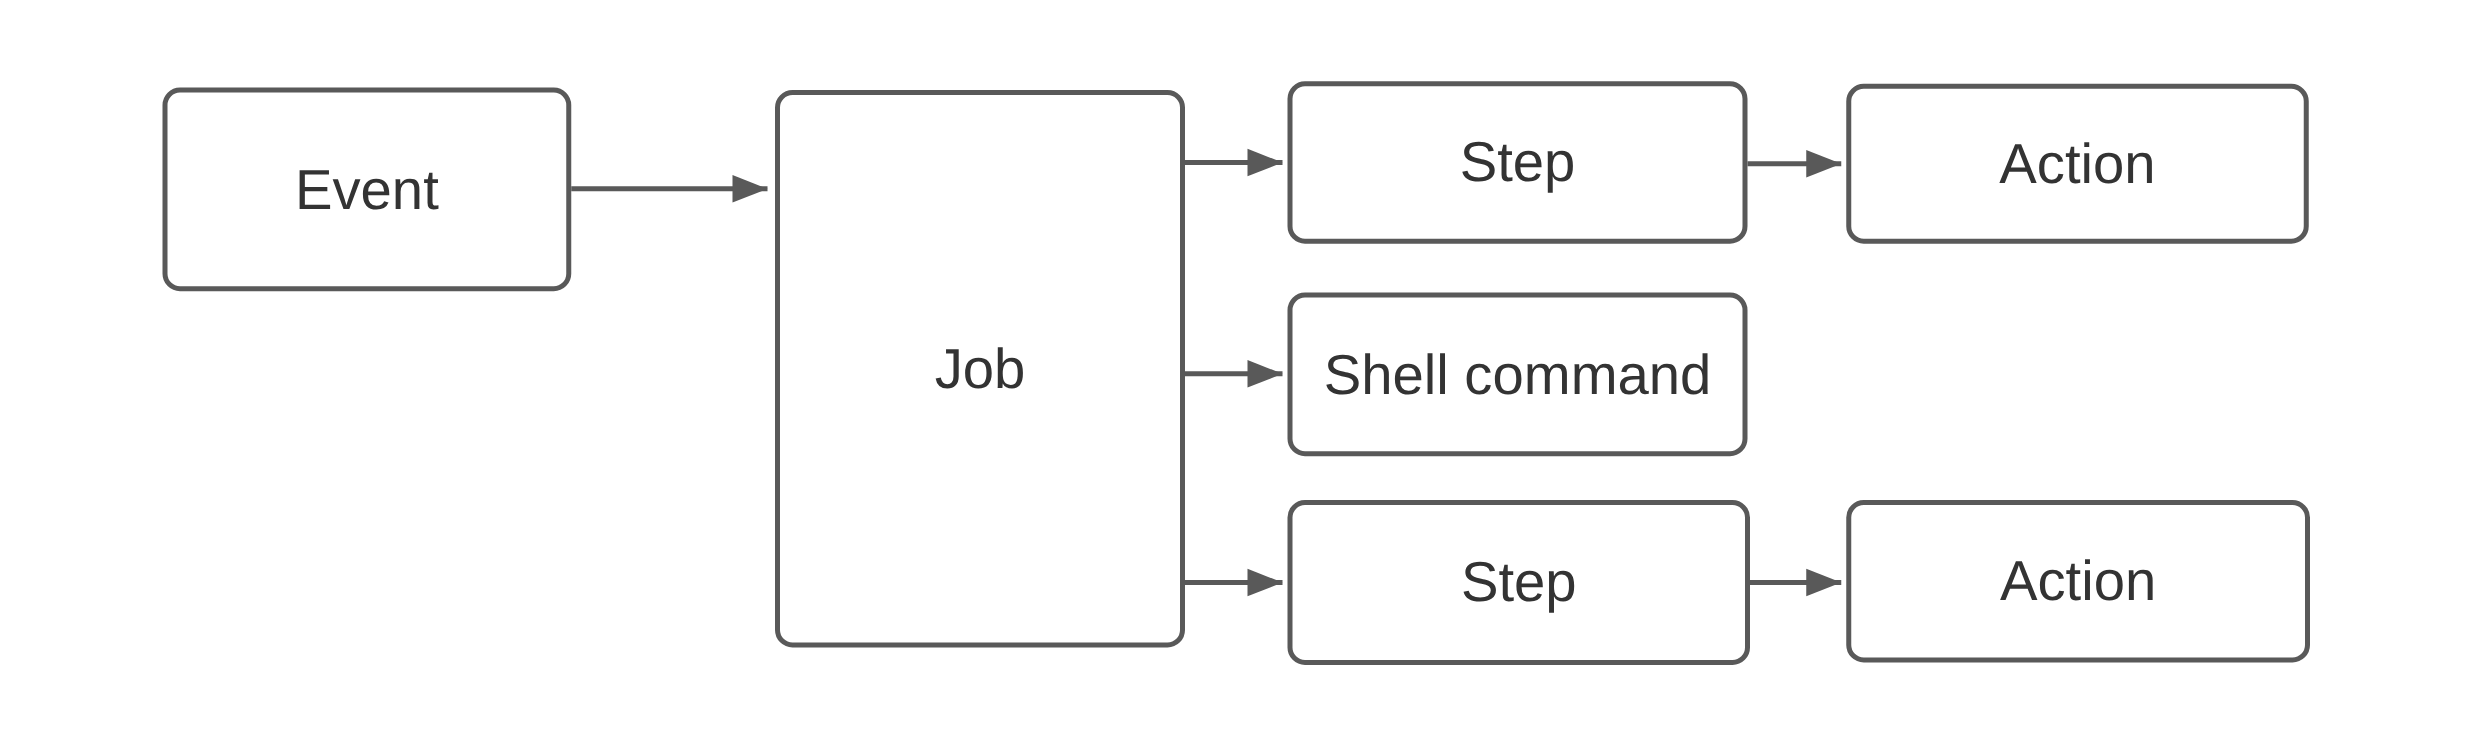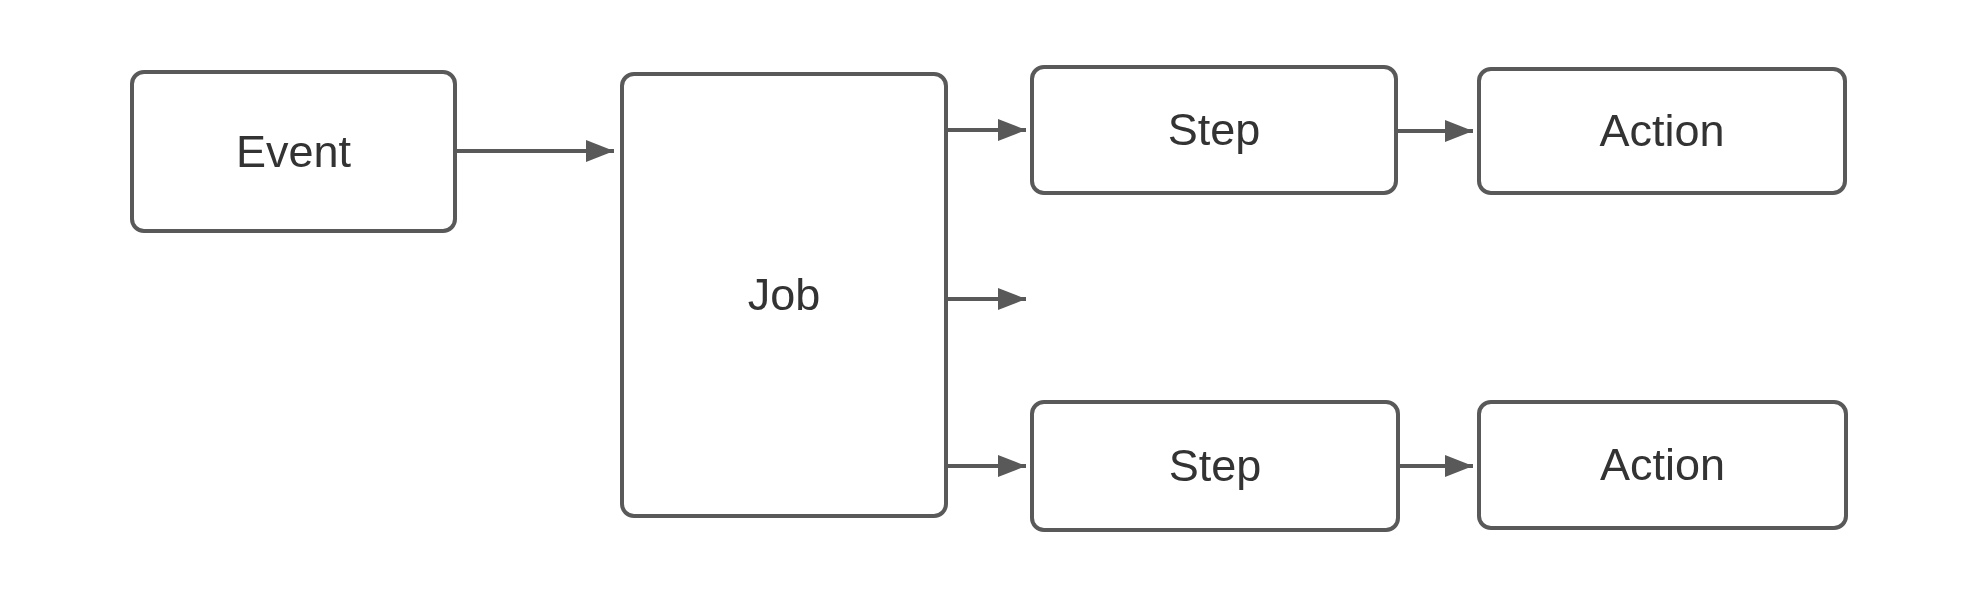--- a/index.html
+++ b/index.html
@@ -80,20 +80,23 @@
   </div>
 
   <div class="node node-job">
     <span>Job</span>
   </div>
 
   <div class="node node-step-top">
     <span>Step</span>
   </div>
 
+  <div class="node node-shell-command">
+    <span>Shell command</span>
+  </div>
 
   <div class="node node-step-bottom">
     <span>Step</span>
   </div>
 
   <div class="node node-action-top">
     <span>Action</span>
   </div>
 
   <div class="node node-action-bottom">

